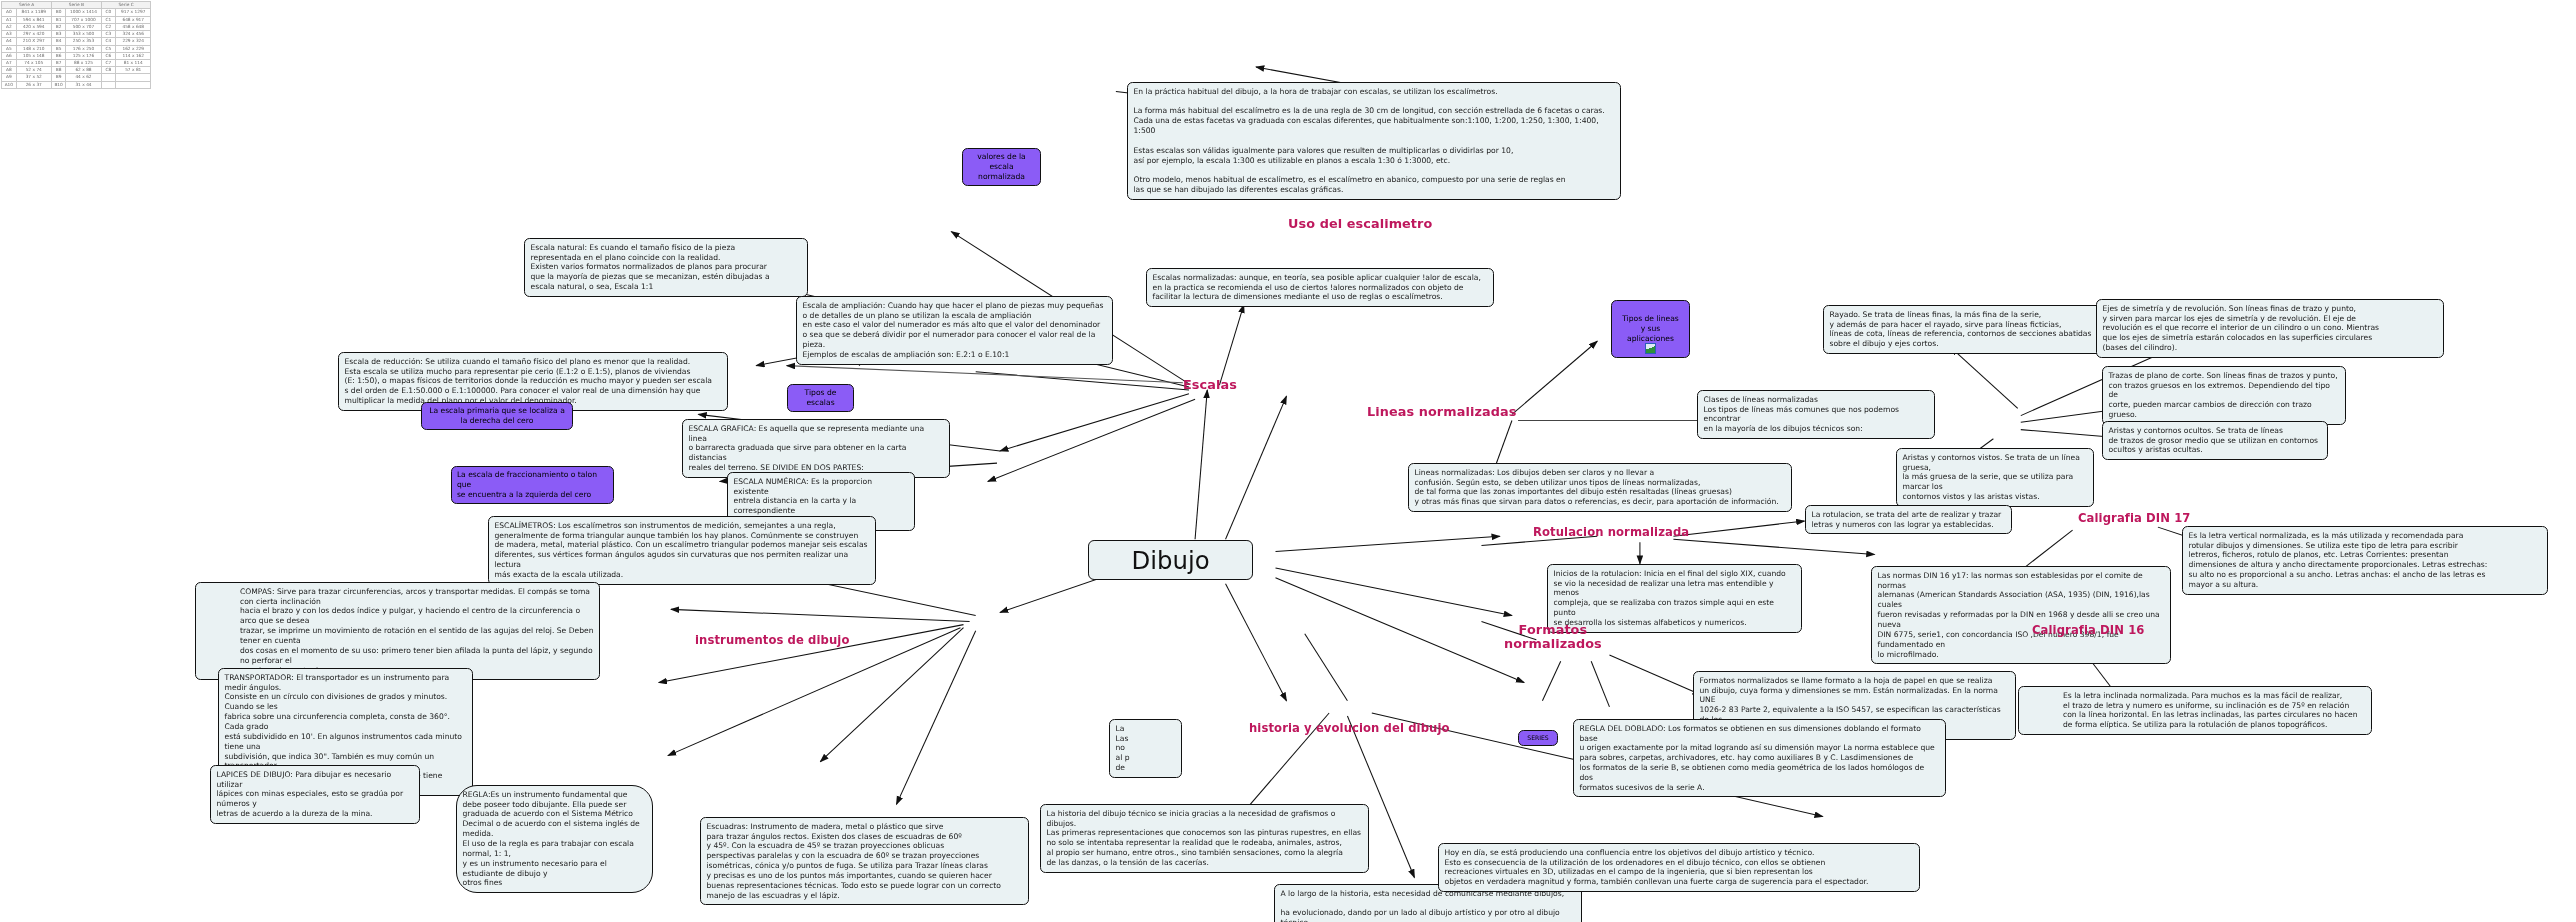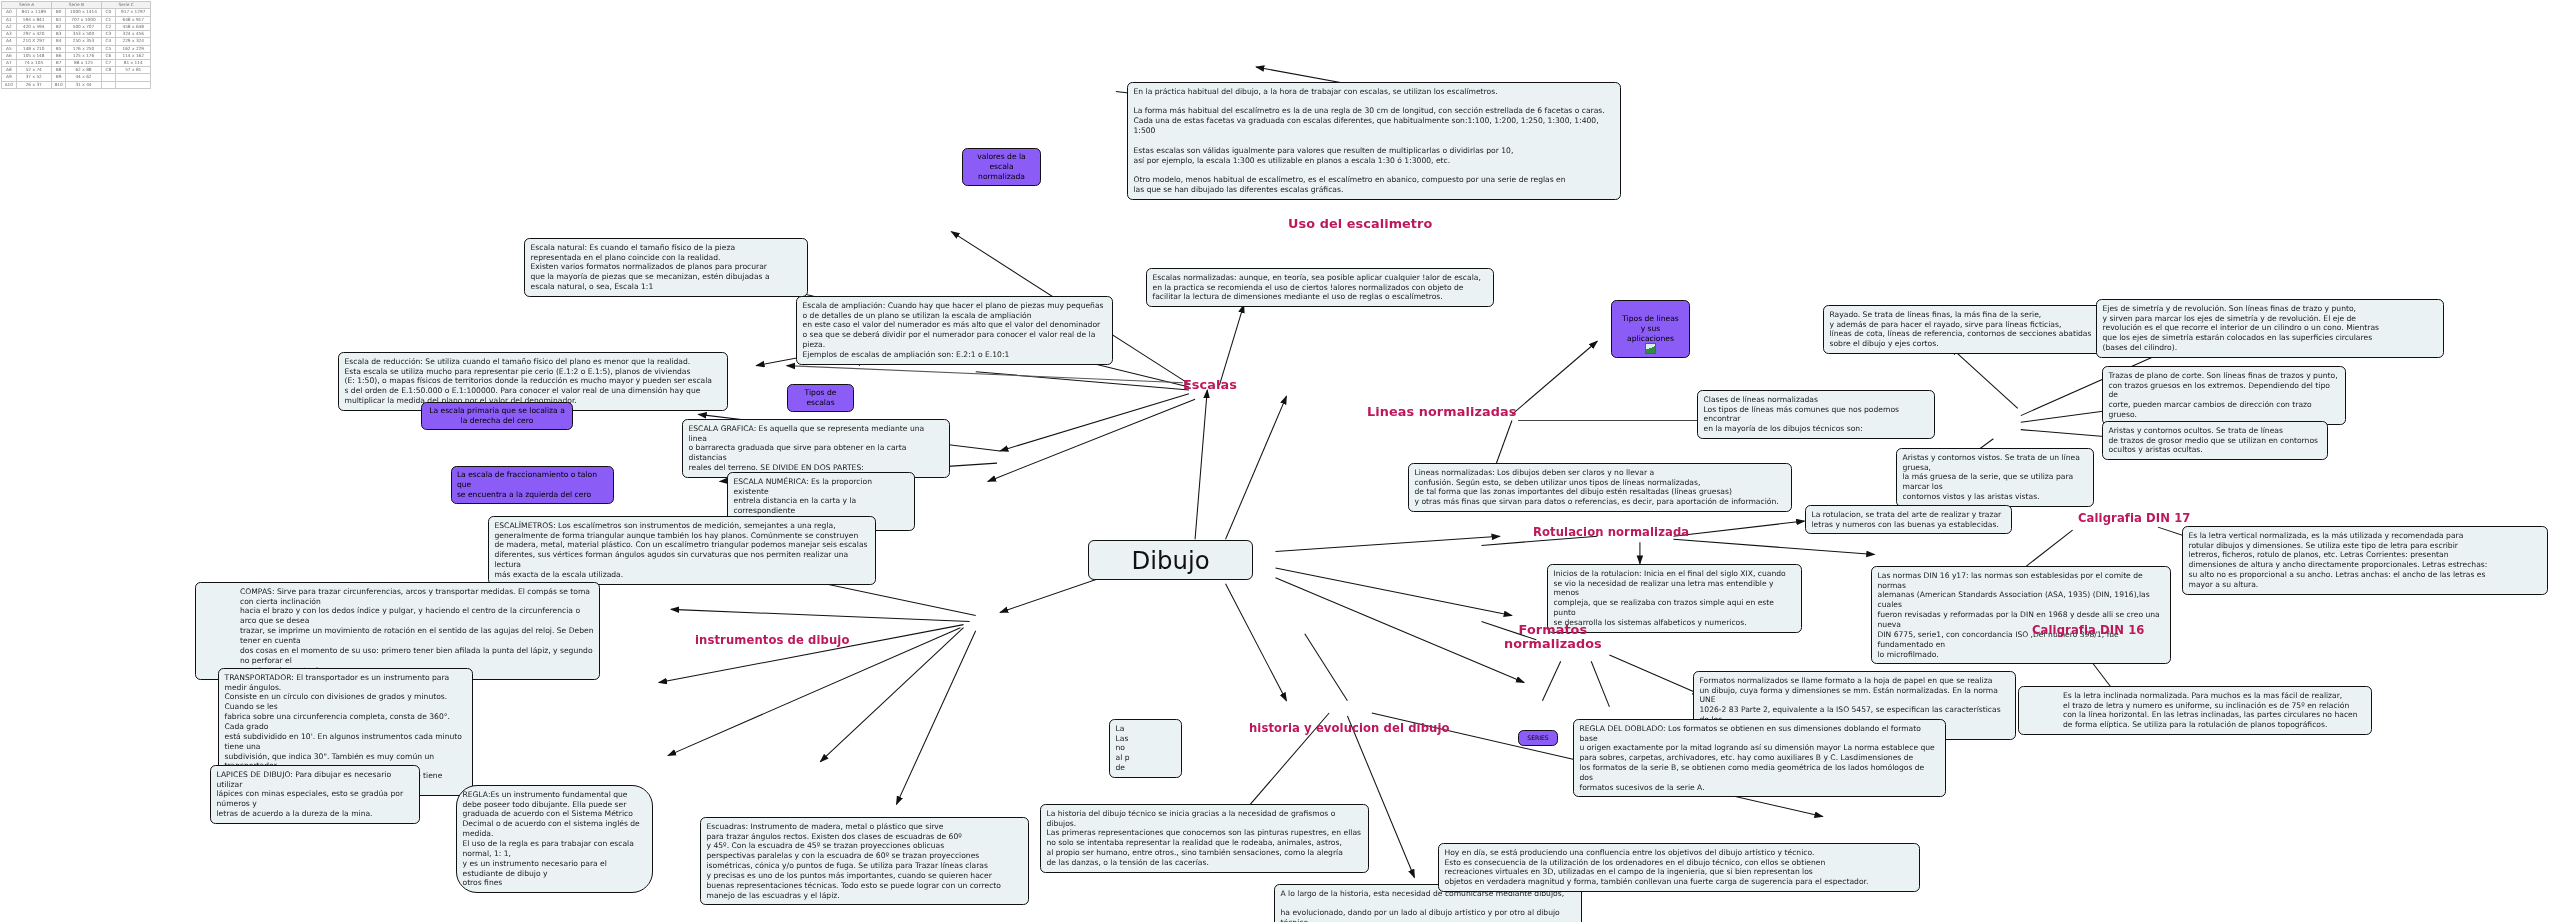--- a/index.html
+++ b/index.html
@@ -319,21 +319,21 @@
 y otras más finas que sirvan para datos o referencias, es decir, para aportación de información.</div>
   <div class="node" style="left:1896px;top:448px;width:198px;">Aristas y contornos vistos. Se trata de un línea gruesa,
  la más gruesa de la serie, que se utiliza para marcar los
 contornos vistos y las aristas vistas.</div>
   <div class="node" style="left:2102px;top:421px;width:226px;"> Aristas y contornos ocultos. Se trata de líneas
 de trazos de grosor medio que se utilizan en contornos
 ocultos y aristas ocultas.</div>
   <div class="branch" style="left:1367px;top:405px;">Lineas normalizadas</div>
 
   <div class="node" style="left:1805px;top:505px;width:207px;">La rotulacion, se trata del arte de realizar y trazar
-letras y numeros con las buenas ya establecidas.</div>
+letras y numeros con las lograr ya establecidas.</div>
   <div class="node" style="left:1547px;top:564px;width:255px;">Inicios de la rotulacion: Inicia en el final del siglo XIX, cuando
 se vio la necesidad de realizar una letra mas entendible y menos
 compleja, que se realizaba con trazos simple aqui en este punto
  se desarrolla los sistemas alfabeticos y numericos.</div>
   <div class="node" style="left:1871px;top:566px;width:300px;">Las normas DIN 16 y17: las normas son establesidas por el comite de normas
 alemanas (American Standards Association (ASA, 1935) (DIN, 1916),las cuales
 fueron revisadas y reformadas por la DIN en 1968 y desde alli se creo una nueva
 DIN 6775, serie1, con concordancia ISO ,Del numero 398/1; fue fundamentado en
  lo microfilmado.</div>
   <div class="node" style="left:2182px;top:526px;width:366px;">Es la letra vertical normalizada, es la más utilizada y recomendada para

